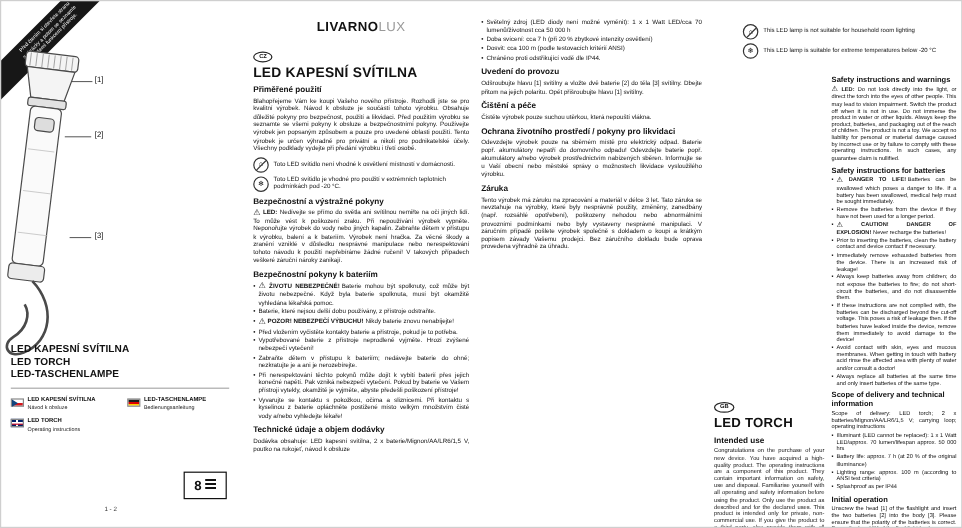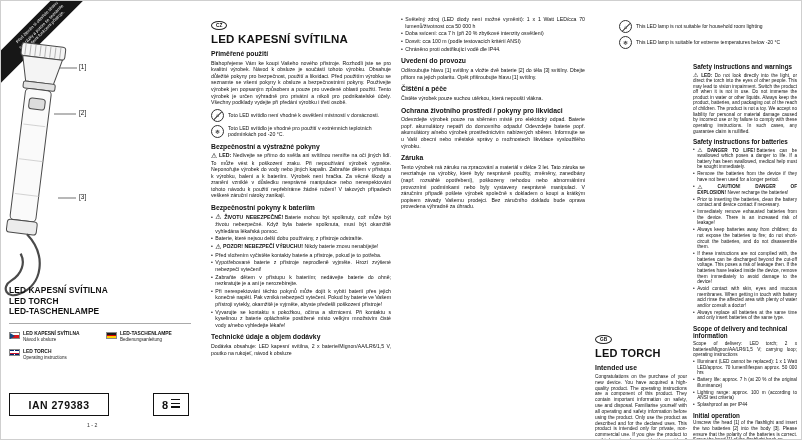--- a/index.html
+++ b/index.html
@@ -123,29 +123,31 @@
       </div>
       <div class="lang">
         <span class="flag gb"></span>
         <span class="ltxt">
           <b>LED TORCH</b>
           <i>Operating instructions</i>
         </span>
       </div>
     </div>
 
-    <div class="ianbox">IAN 279383</div>
     <div class="b8">
       <span class="b8n">8</span>
       <span class="b8lines"></span>
     </div>
     <div class="pgind">1 - 2</div>
   </div>
 
   <div class="col1">
+    <div class="brand">
+      <span class="b1">LIVARNO</span><span class="b2">LUX</span>
+    </div>
     <div><span class="oval">CZ</span></div>
     <div class="big">LED KAPESNÍ SVÍTILNA</div>
 
     <div class="sec">Přiměřené použití</div>
     <div class="body">Blahopřejeme Vám ke koupi Vašeho nového přístroje. Rozhodli jste se pro kvalitní výrobek. Návod k obsluze je součástí tohoto výrobku. Obsahuje důležité pokyny pro bezpečnost, použití a likvidaci. Před použitím výrobku se seznamte se všemi pokyny k obsluze a bezpečnostními pokyny. Používejte výrobek jen popsaným způsobem a pouze pro uvedené oblasti použití. Tento výrobek je určen výhradně pro privátní a nikoli pro podnikatelské účely. Všechny podklady vydejte při předání výrobku i třetí osobě.</div>
 
     <div class="note">
       <span class="circ strike">
           <span>⌂</span>
         </span>

